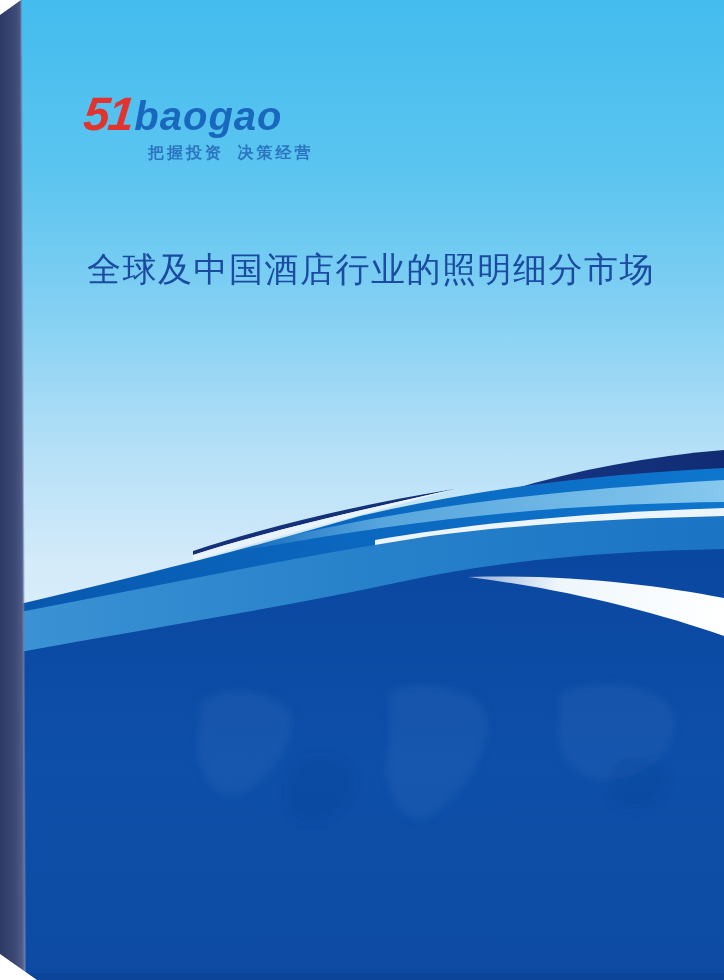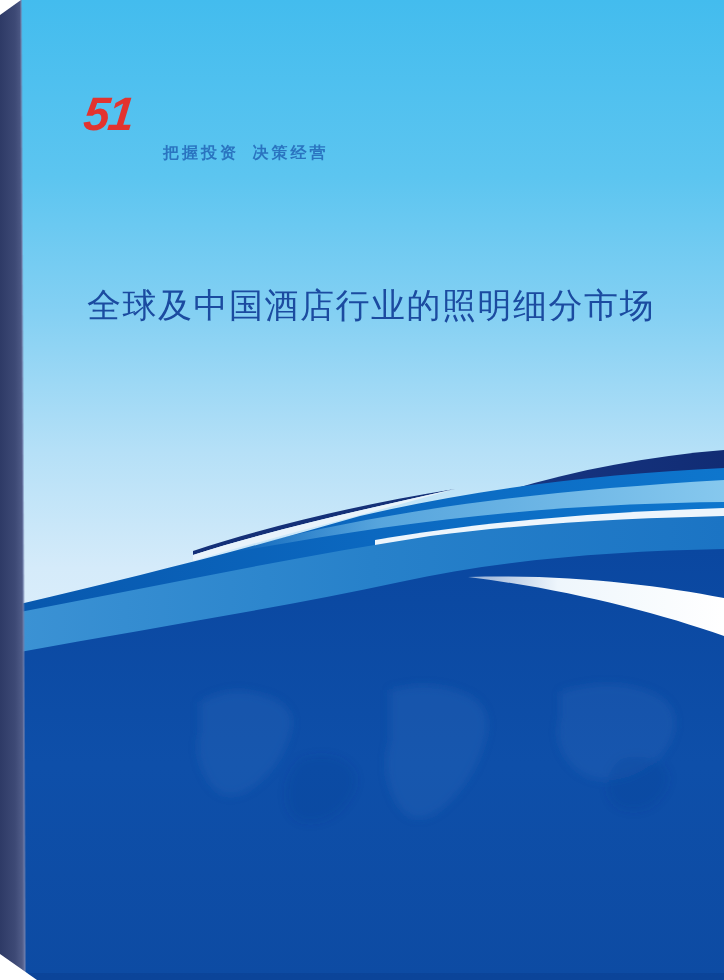--- a/index.html
+++ b/index.html
@@ -23,36 +23,36 @@
     transform:skewX(-6deg);
     letter-spacing:-2px;
     margin-right:2px;
   }
   .logo-brand{
     font-size:40px;font-weight:700;font-style:italic;
     color:#1968bd;
     letter-spacing:1px;
   }
   .logo-tagline{
-    left:163px;top:143px;
+    left:148px;top:143px;
     font-size:16px;font-weight:700;
     color:#2a74c0;
     letter-spacing:3px;word-spacing:6px;
     white-space:nowrap;
   }
   .report-title{
     left:87px;top:246px;
     width:600px;
     color:#1b4ba0;
     font-size:34px;
     line-height:47px;
     letter-spacing:1.5px;
     font-weight:400;
   }
-  .report-title .line{white-space:nowrap;margin-top:36px;}
+  .report-title .line{white-space:nowrap;}
 </style>
 </head>
 <body>
 
 <div class="page">
 
   <svg class="art" viewBox="0 0 724 980" aria-hidden="true">
     <defs>
       <linearGradient id="skyGrad" x1="0" y1="0" x2="0" y2="1">
         <stop offset="0" stop-color="#43bcee"></stop>
@@ -135,20 +135,21 @@
 
     <path d="M0,0 L21,0 L25,980 L0,980 Z" fill="url(#spineGrad)"></path>
     <path d="M21,0 L25,980" stroke="#7282ad" stroke-width="2" opacity="0.55" fill="none"></path>
 
     <path d="M0,0 L21,0 L0,15 Z" fill="#ffffff"></path>
     <path d="M0,954 L37,980 L0,980 Z" fill="#ffffff"></path>
   </svg>
 
   <div class="overlay logo-row">
     <span class="logo-prefix">51</span>
+    <span class="logo-brand">baogao</span>
   </div>
   <div class="overlay logo-tagline">把握投资 决策经营</div>
 
   <div class="overlay report-title">
     <div class="line">全球及中国酒店行业的照明细分市场</div>
   </div>
 
 </div>
 
 </body></html>

